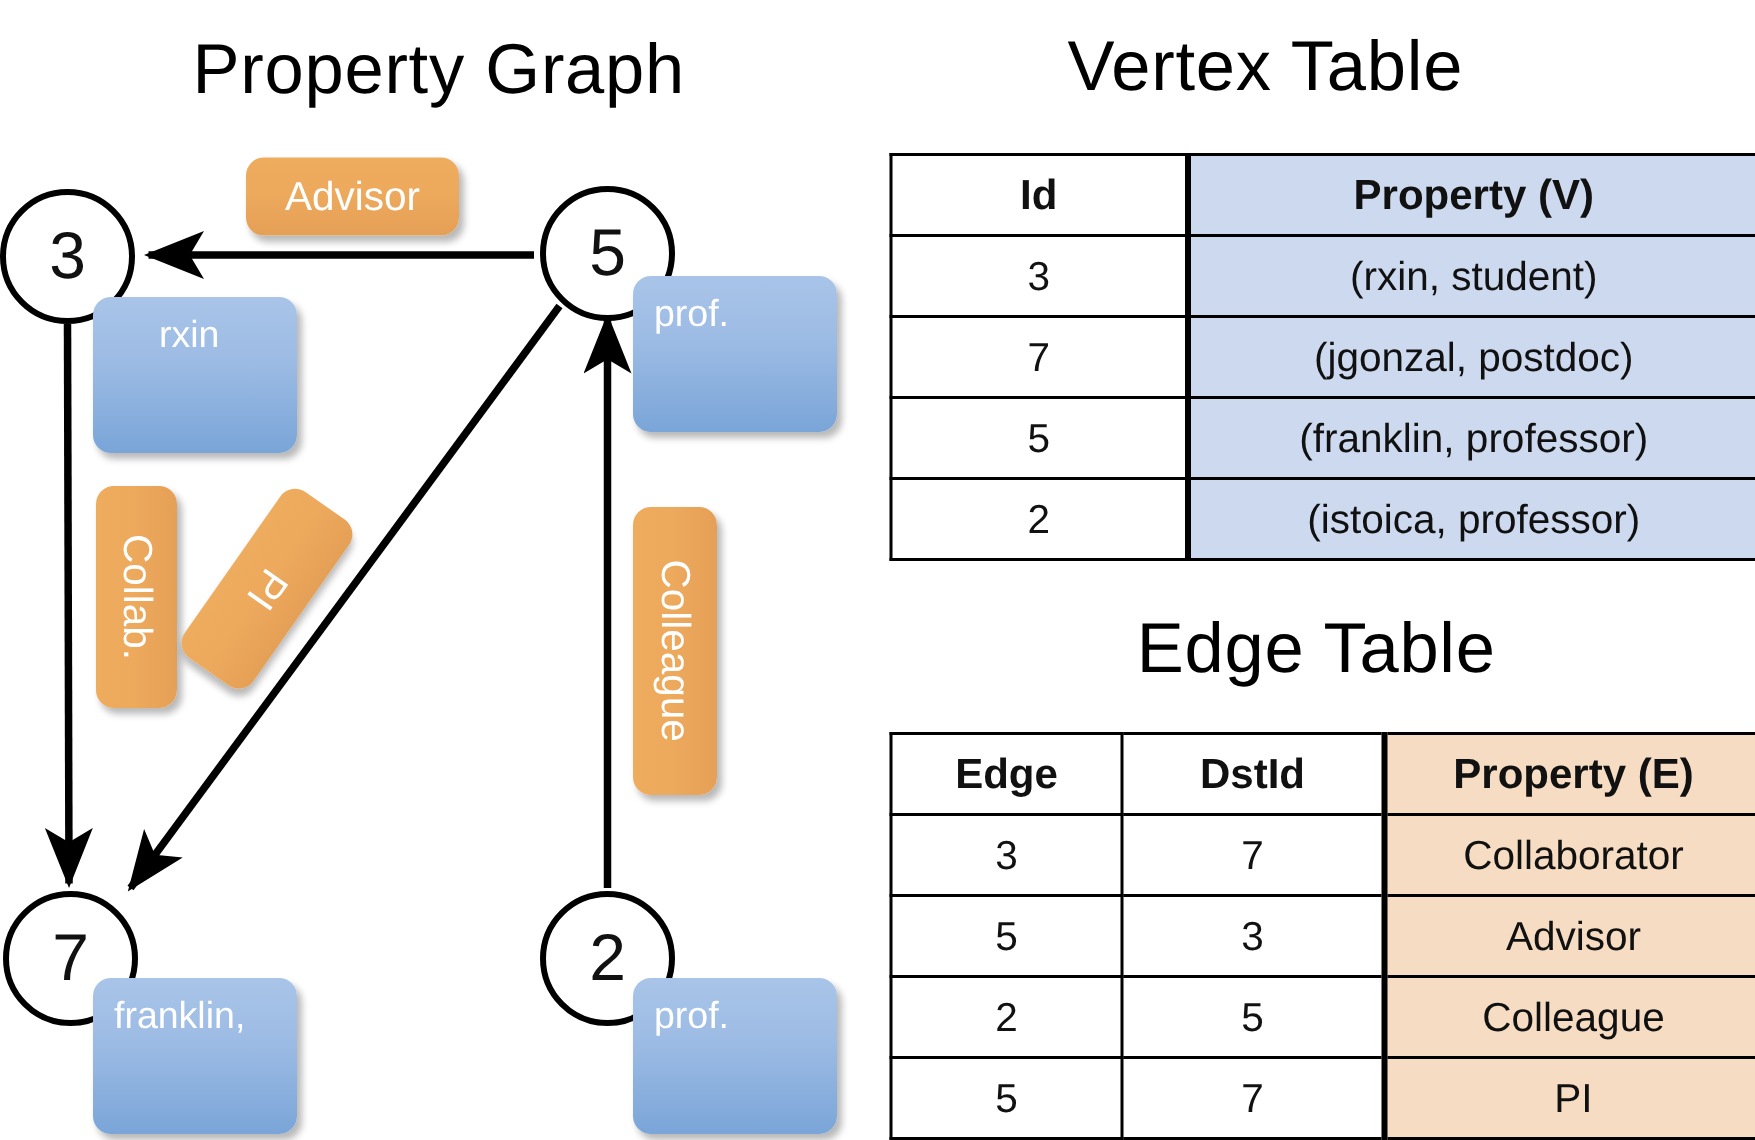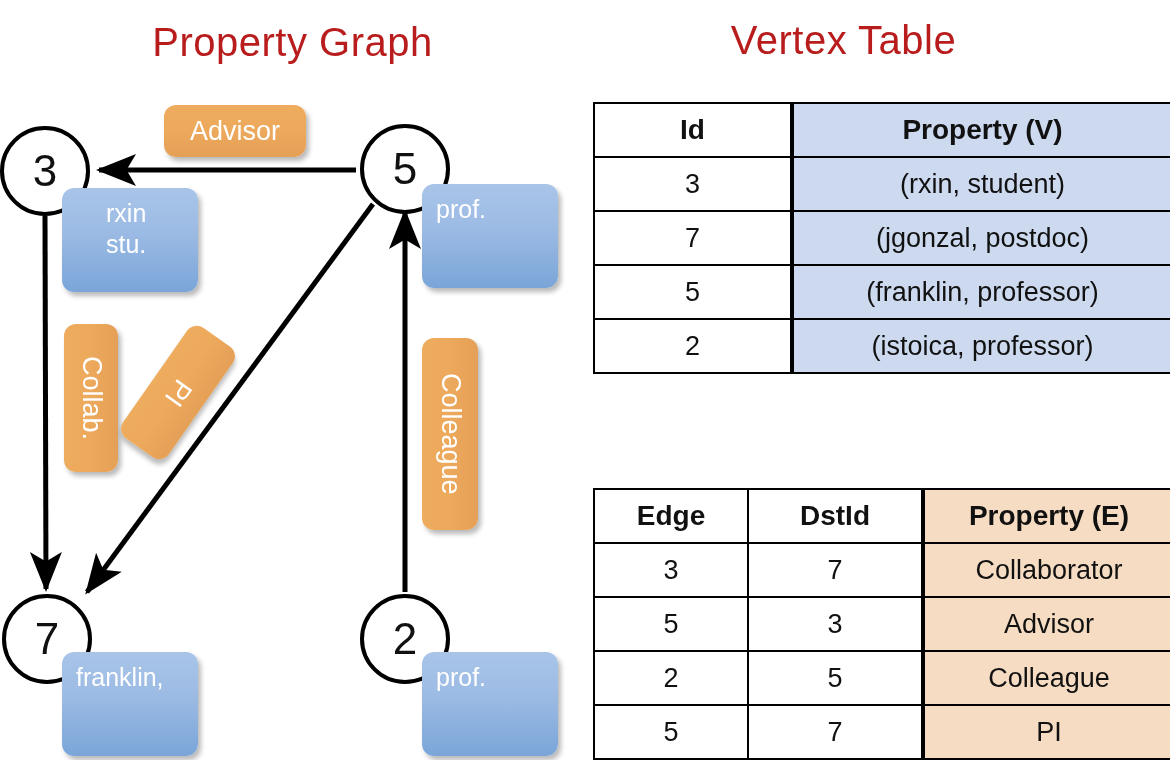--- a/index.html
+++ b/index.html
@@ -13,23 +13,23 @@
     font-family: "Liberation Sans", sans-serif;
     color: #000;
   }
   #stage { position: absolute; inset: 0; }
 
   
   .section-title {
     position: absolute;
     font-family: "Liberation Sans", sans-serif;
     font-weight: 300;
-    font-size: 40px;
+    font-size: 47px;
     letter-spacing: 0.5px;
-    color: #b91c1c;
+    color: #000000;
     text-align: center;
     white-space: nowrap;
     line-height: 1;
   }
   #title-property-graph { left: 0px;   top: 22px;  width: 585px; }
   #title-vertex-table  { left: 551px; top: 20px;  width: 585px; }
   #title-edge-table    { left: 585px; top: 408px; width: 585px; }
 
   
   #graph-panel {
@@ -64,21 +64,21 @@
     border-radius: 12px;
     background: linear-gradient(to bottom, #a9c4e8 0%, #9cbbe4 42%, #7aa5d8 100%);
     box-shadow: 3px 4px 5px rgba(0,0,0,0.28);
     color: #ffffff;
     font-size: 25px;
     font-weight: 300;
     line-height: 1.22;
     padding: 10px 0 0 14px;
     z-index: 6;
   }
-  #prop-rxin     { left: 62px;  top: 108px; width: 136px; height: 104px; padding-left: 44px; }
+  #prop-rxin     { left: 62px;  top: 118px; width: 136px; height: 104px; padding-left: 44px; }
   #prop-franklin { left: 422px; top: 104px; width: 136px; height: 104px; }
   #prop-jgonzal  { left: 62px;  top: 572px; width: 136px; height: 104px; }
   #prop-istoica  { left: 422px; top: 572px; width: 136px; height: 104px; }
 
   
   .rel-box {
     position: absolute;
     box-sizing: border-box;
     border-radius: 12px;
     background: linear-gradient(to bottom, #eeac5f 0%, #eda95c 45%, #e5a057 100%);
@@ -143,20 +143,21 @@
   #edge-table .col-dst  { width: 172px; }
   #edge-table .col-prop { width: 248px; background: #f6dcc2; border-left-width: 4px; }
 </style>
 </head>
 <body>
 
 <div id="stage">
 
   <div class="section-title" id="title-property-graph">Property Graph</div>
   <div class="section-title" id="title-vertex-table">Vertex Table</div>
+  <div class="section-title" id="title-edge-table">Edge Table</div>
 
   <div id="graph-panel">
 
     <svg id="graph-svg" width="585" height="680" viewBox="0 0 585 680">
       <defs>
         <marker id="arrowhead" markerWidth="9" markerHeight="9" refX="7.4" refY="3.2" orient="auto" markerUnits="strokeWidth">
           <path d="M0,0 L8,3.2 L0,6.4 L1.9,3.2 z" fill="#000"></path>
         </marker>
       </defs>
 
@@ -177,21 +178,20 @@
     </div>
     <div class="vertex-node" id="vertex-7">
       <span>7</span>
     </div>
     <div class="vertex-node" id="vertex-2">
       <span>2</span>
     </div>
 
     <div class="prop-box" id="prop-rxin">
       <div>rxin</div>
-      <div>stu.</div>
     </div>
     <div class="prop-box" id="prop-franklin">
       <div>prof.</div>
     </div>
     <div class="prop-box" id="prop-jgonzal">
       <div>franklin,</div>
     </div>
     <div class="prop-box" id="prop-istoica">
       <div>prof.</div>
     </div>

